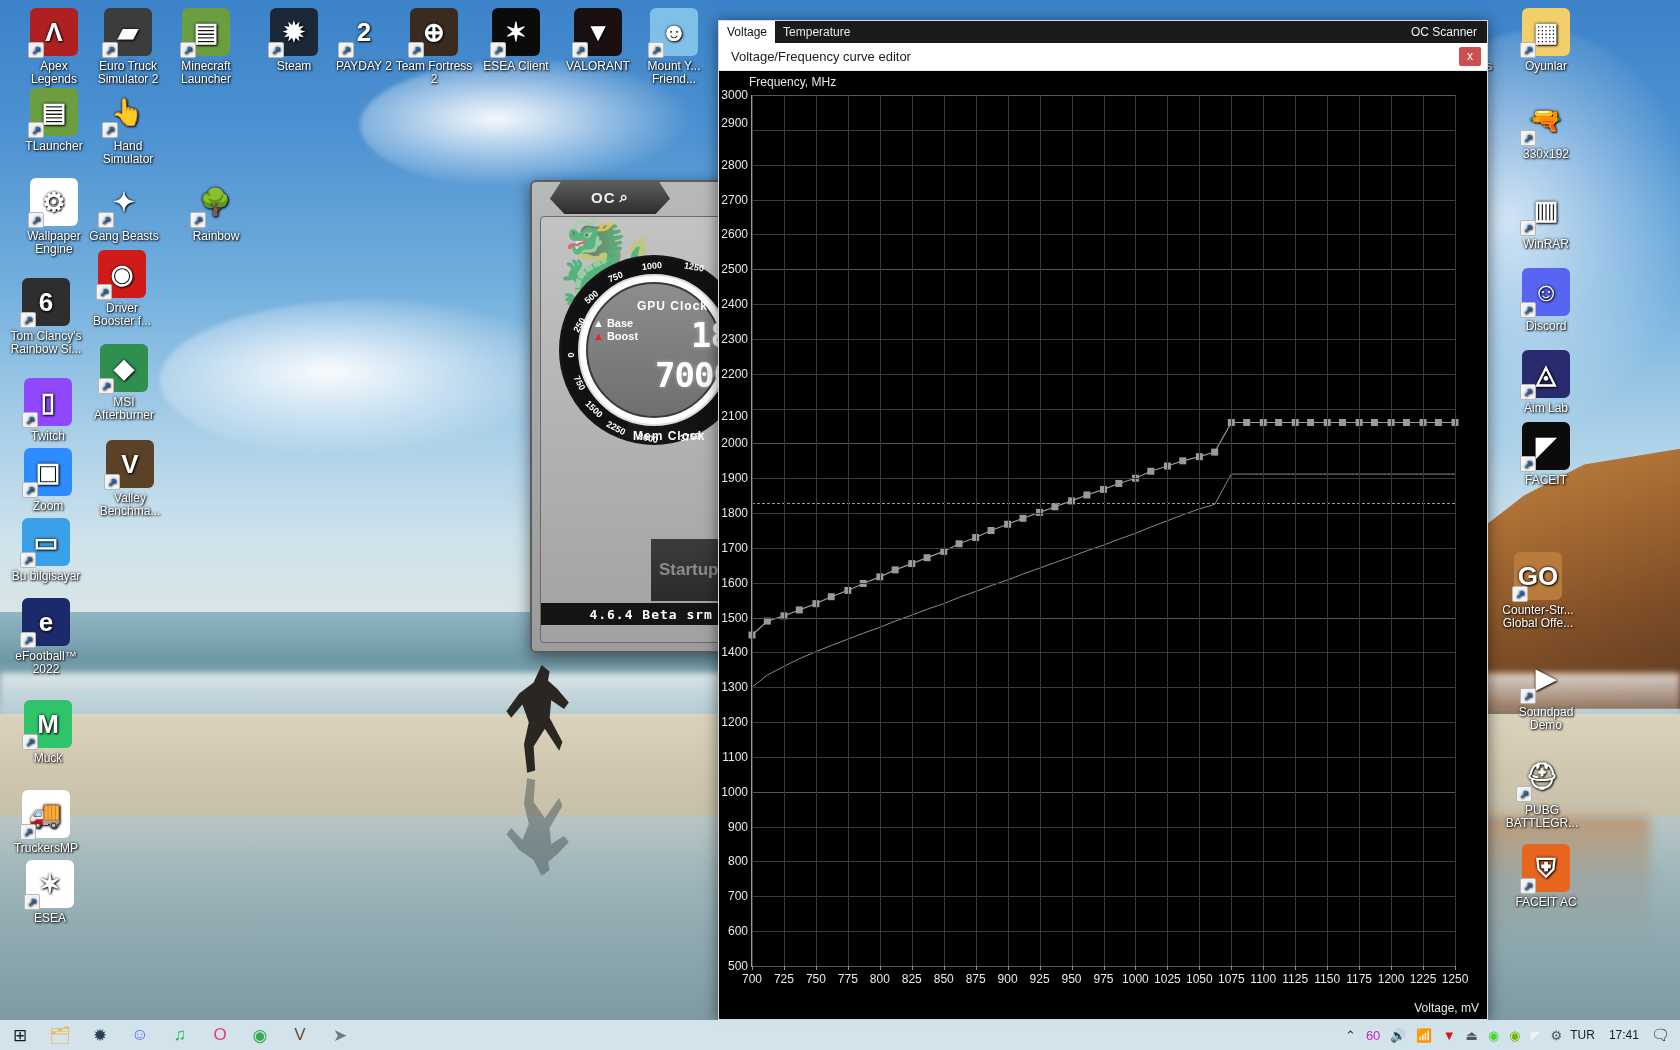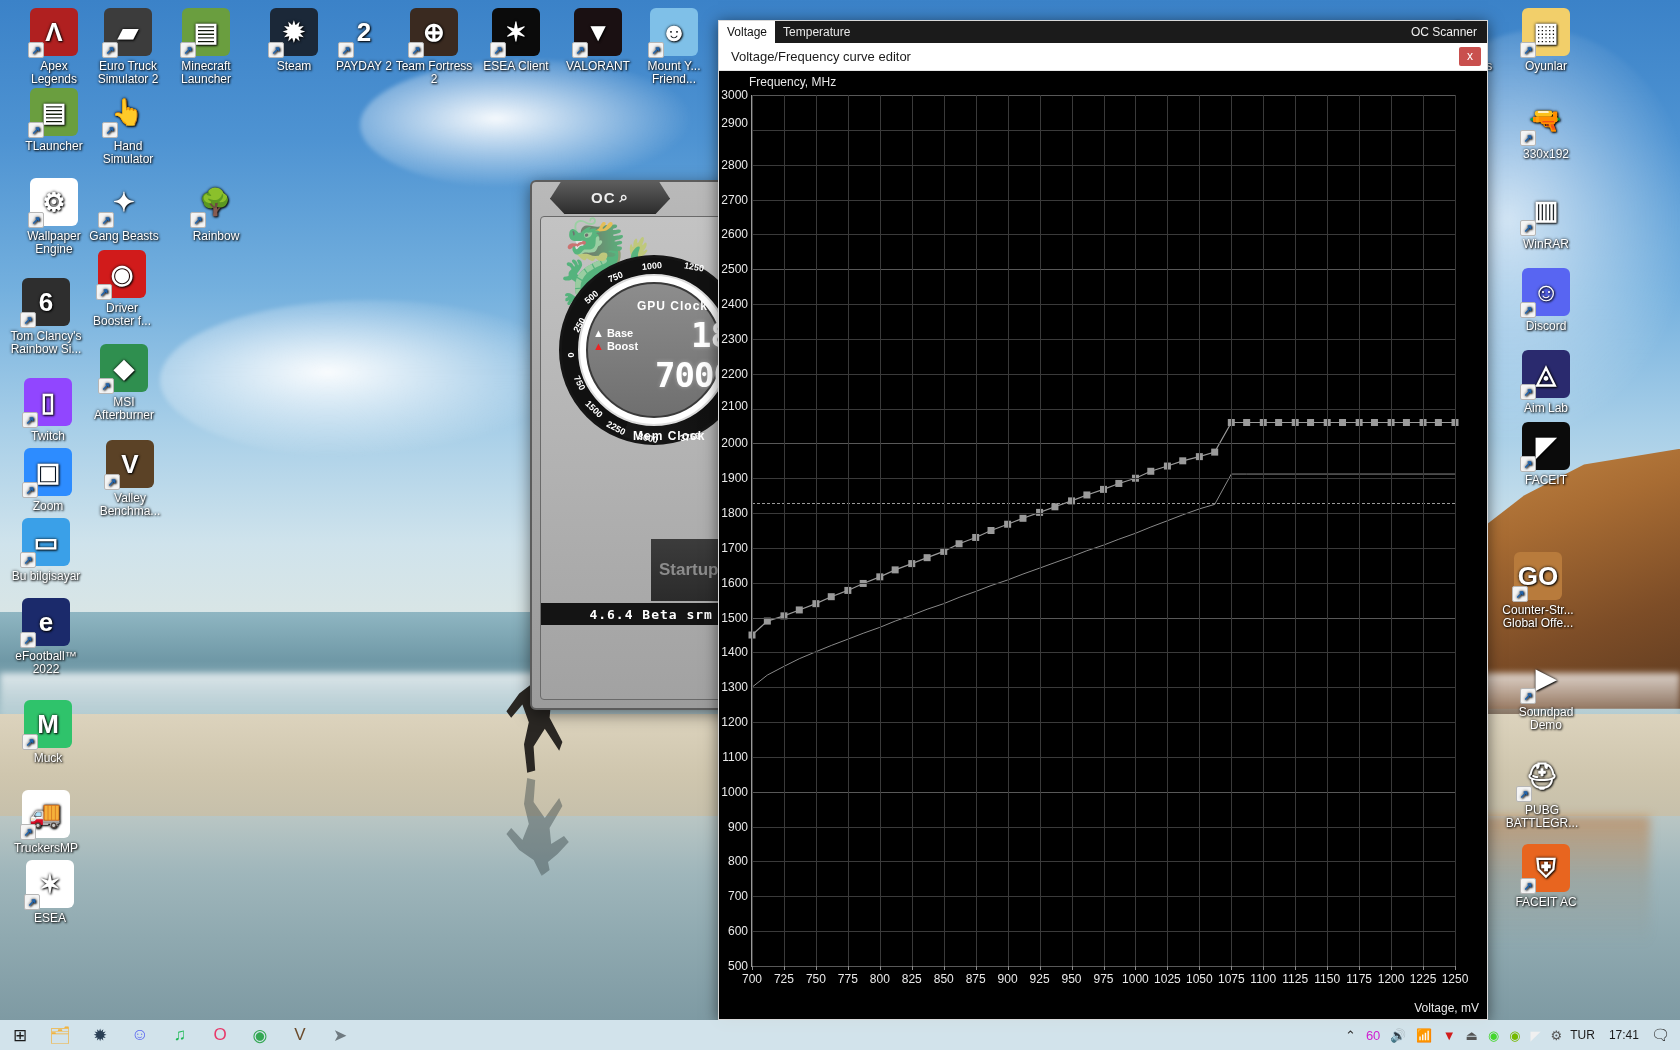--- a/index.html
+++ b/index.html
@@ -81,21 +81,21 @@
   .icon .shortcut {
     position:absolute; left:-2px; bottom:-2px; width:16px; height:16px;
     background:#f4f4f4; border:1px solid #b6b6b6; border-radius:2px;
     display:flex; align-items:center; justify-content:center;
     font-size:11px; color:#1f63ad; line-height:1;
   }
   .icon .lbl { display:block; }
 
   
   #afterburner {
-    position:absolute; left:530px; top:180px; width:260px; height:530px;
+    position:absolute; left:530px; top:180px; width:260px; height:473px;
     background:linear-gradient(180deg,#b9b9b9 0%,#a9a9a9 40%,#9c9c9c 100%);
     border:2px solid #5c5c5c; border-radius:6px;
     overflow:hidden; box-shadow:0 4px 16px rgba(0,0,0,.5);
   }
   #ab-tab {
     position:absolute; left:18px; top:-2px; width:120px; height:34px;
     background:linear-gradient(180deg,#5e5e5e,#2e2e2e);
     border:1px solid #262626; border-radius:4px;
     clip-path:polygon(10% 0,90% 0,100% 55%,88% 100%,12% 100%,0 55%);
     display:flex; align-items:center; justify-content:center;
@@ -125,21 +125,21 @@
     background:linear-gradient(180deg,#8d8d8d,#6f6f6f);
     border:2px solid #3a3a3a;
   }
   .dial-num {
     position:absolute; color:#fff; font-size:9px; font-weight:bold;
     transform-origin:center;
   }
   #ab-readouts {
     position:absolute; left:52px; top:100px; width:190px;
   }
-  .ab-row { display:flex; align-items:flex-end;gap:36px; }
+  .ab-row { display:flex; align-items:flex-start;gap:36px; }
   .ab-marks { color:#fff; font-size:11px; font-weight:bold; line-height:13px; width:62px; }
   .ab-marks .tri-w::before { content:"▲"; color:#fff; margin-right:3px; }
   .ab-marks .tri-r::before { content:"▲"; color:#e22; margin-right:3px; }
   .ab-seg {
     font-family:"DejaVu Sans Mono", monospace;
     font-size:34px; font-weight:bold; color:#fff; letter-spacing:-1px;
     line-height:36px; text-shadow:0 0 4px rgba(255,255,255,.35);
   }
   .ab-caption { position:absolute; color:#fff; font-size:12px; font-weight:bold; letter-spacing:1px; }
   #ab-startup {
@@ -539,21 +539,21 @@
         <div class="ytick" style="top: 487.76px;">1600</div>
         <div class="ygrid" style="top: 452.92px;"></div>
         <div class="ytick" style="top: 452.92px;">1700</div>
         <div class="ygrid" style="top: 418.08px;"></div>
         <div class="ytick" style="top: 418.08px;">1800</div>
         <div class="ygrid" style="top: 383.24px;"></div>
         <div class="ytick" style="top: 383.24px;">1900</div>
         <div class="ygrid major" style="top: 348.4px;"></div>
         <div class="ytick" style="top: 348.4px;">2000</div>
         <div class="ygrid" style="top: 313.56px;"></div>
-        <div class="ytick" style="top: 311px;">2100</div>
+        <div class="ytick" style="top: 321px;">2100</div>
         <div class="ygrid" style="top: 278.72px;"></div>
         <div class="ytick" style="top: 278.72px;">2200</div>
         <div class="ygrid" style="top: 243.88px;"></div>
         <div class="ytick" style="top: 243.88px;">2300</div>
         <div class="ygrid" style="top: 209.04px;"></div>
         <div class="ytick" style="top: 209.04px;">2400</div>
         <div class="ygrid major" style="top: 174.2px;"></div>
         <div class="ytick" style="top: 174.2px;">2500</div>
         <div class="ygrid" style="top: 139.36px;"></div>
         <div class="ytick" style="top: 139.36px;">2600</div>

